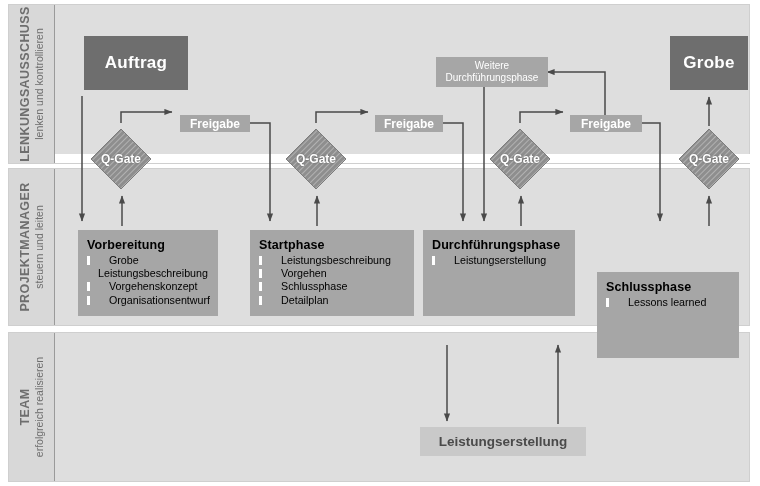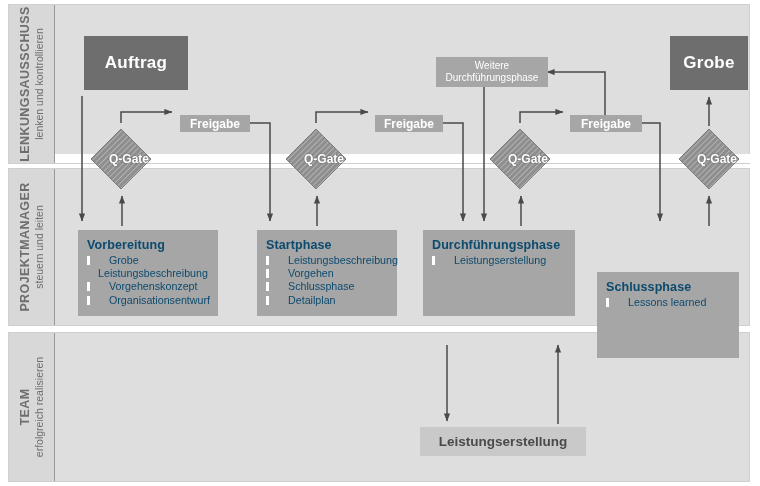--- a/index.html
+++ b/index.html
@@ -45,40 +45,40 @@
         font-size:12px;font-weight:bold;text-align:center;line-height:12px;}
   #chip-f1{left:180px;top:115px;width:70px;height:17px;}
   #chip-f2{left:375px;top:115px;width:68px;height:17px;}
   #chip-f3{left:570px;top:115px;width:72px;height:17px;}
   #chip-weitere{left:436px;top:57px;width:112px;height:30px;font-weight:normal;font-size:10px;}
 
   #chip-leistung{left:420px;top:427px;width:166px;height:29px;
                  background:#c9c9c9;color:#4a4a4a;font-size:13.5px;font-weight:bold;}
 
   
-  .phase{position:absolute;background:#a6a6a6;color:#0c4a6e;box-sizing:border-box;
+  .phase{position:absolute;background:#a6a6a6;color:#000000;box-sizing:border-box;
          padding:8px 9px 6px 9px;}
   .phase h4{margin:0 0 2px 0;font-size:12.5px;font-weight:bold;letter-spacing:.1px;}
   .phase ul{margin:0;padding:0;list-style:none;}
   .phase li{font-size:10.7px;line-height:13.2px;position:relative;padding-left:22px;
             font-weight:normal;}
   .phase li .bl{position:absolute;left:0;top:2px;width:3px;height:9px;background:#ffffff;}
   .phase li.cont{padding-left:11px;}
 
   #ph-vor{left:78px;top:230px;width:140px;height:86px;}
-  #ph-start{left:257px;top:230px;width:140px;height:86px;}
+  #ph-start{left:250px;top:230px;width:164px;height:86px;}
   #ph-durch{left:423px;top:230px;width:152px;height:86px;}
   #ph-schluss{left:597px;top:230px;width:142px;height:86px;margin-top:42px;}
 
   
   .qgate{position:absolute;width:62px;height:62px;}
   .qgate .dia{position:absolute;left:0;top:0;width:100%;height:100%;}
   .qgate .lbl{position:absolute;left:50%;top:50%;transform:translate(-50%,-50%);
               color:#ffffff;font-size:12px;font-weight:bold;white-space:nowrap;
-              text-shadow:0 0 2px rgba(90,90,90,.9);margin-left:8px;}
+              text-shadow:0 0 2px rgba(90,90,90,.9);}
   #qg1{left:90px;top:128px;}
   #qg2{left:285px;top:128px;}
   #qg3{left:489px;top:128px;}
   #qg4{left:678px;top:128px;}
 
   
   #wires{position:absolute;left:0;top:0;width:760px;height:486px;pointer-events:none;}
 </style>
 </head>
 <body>

